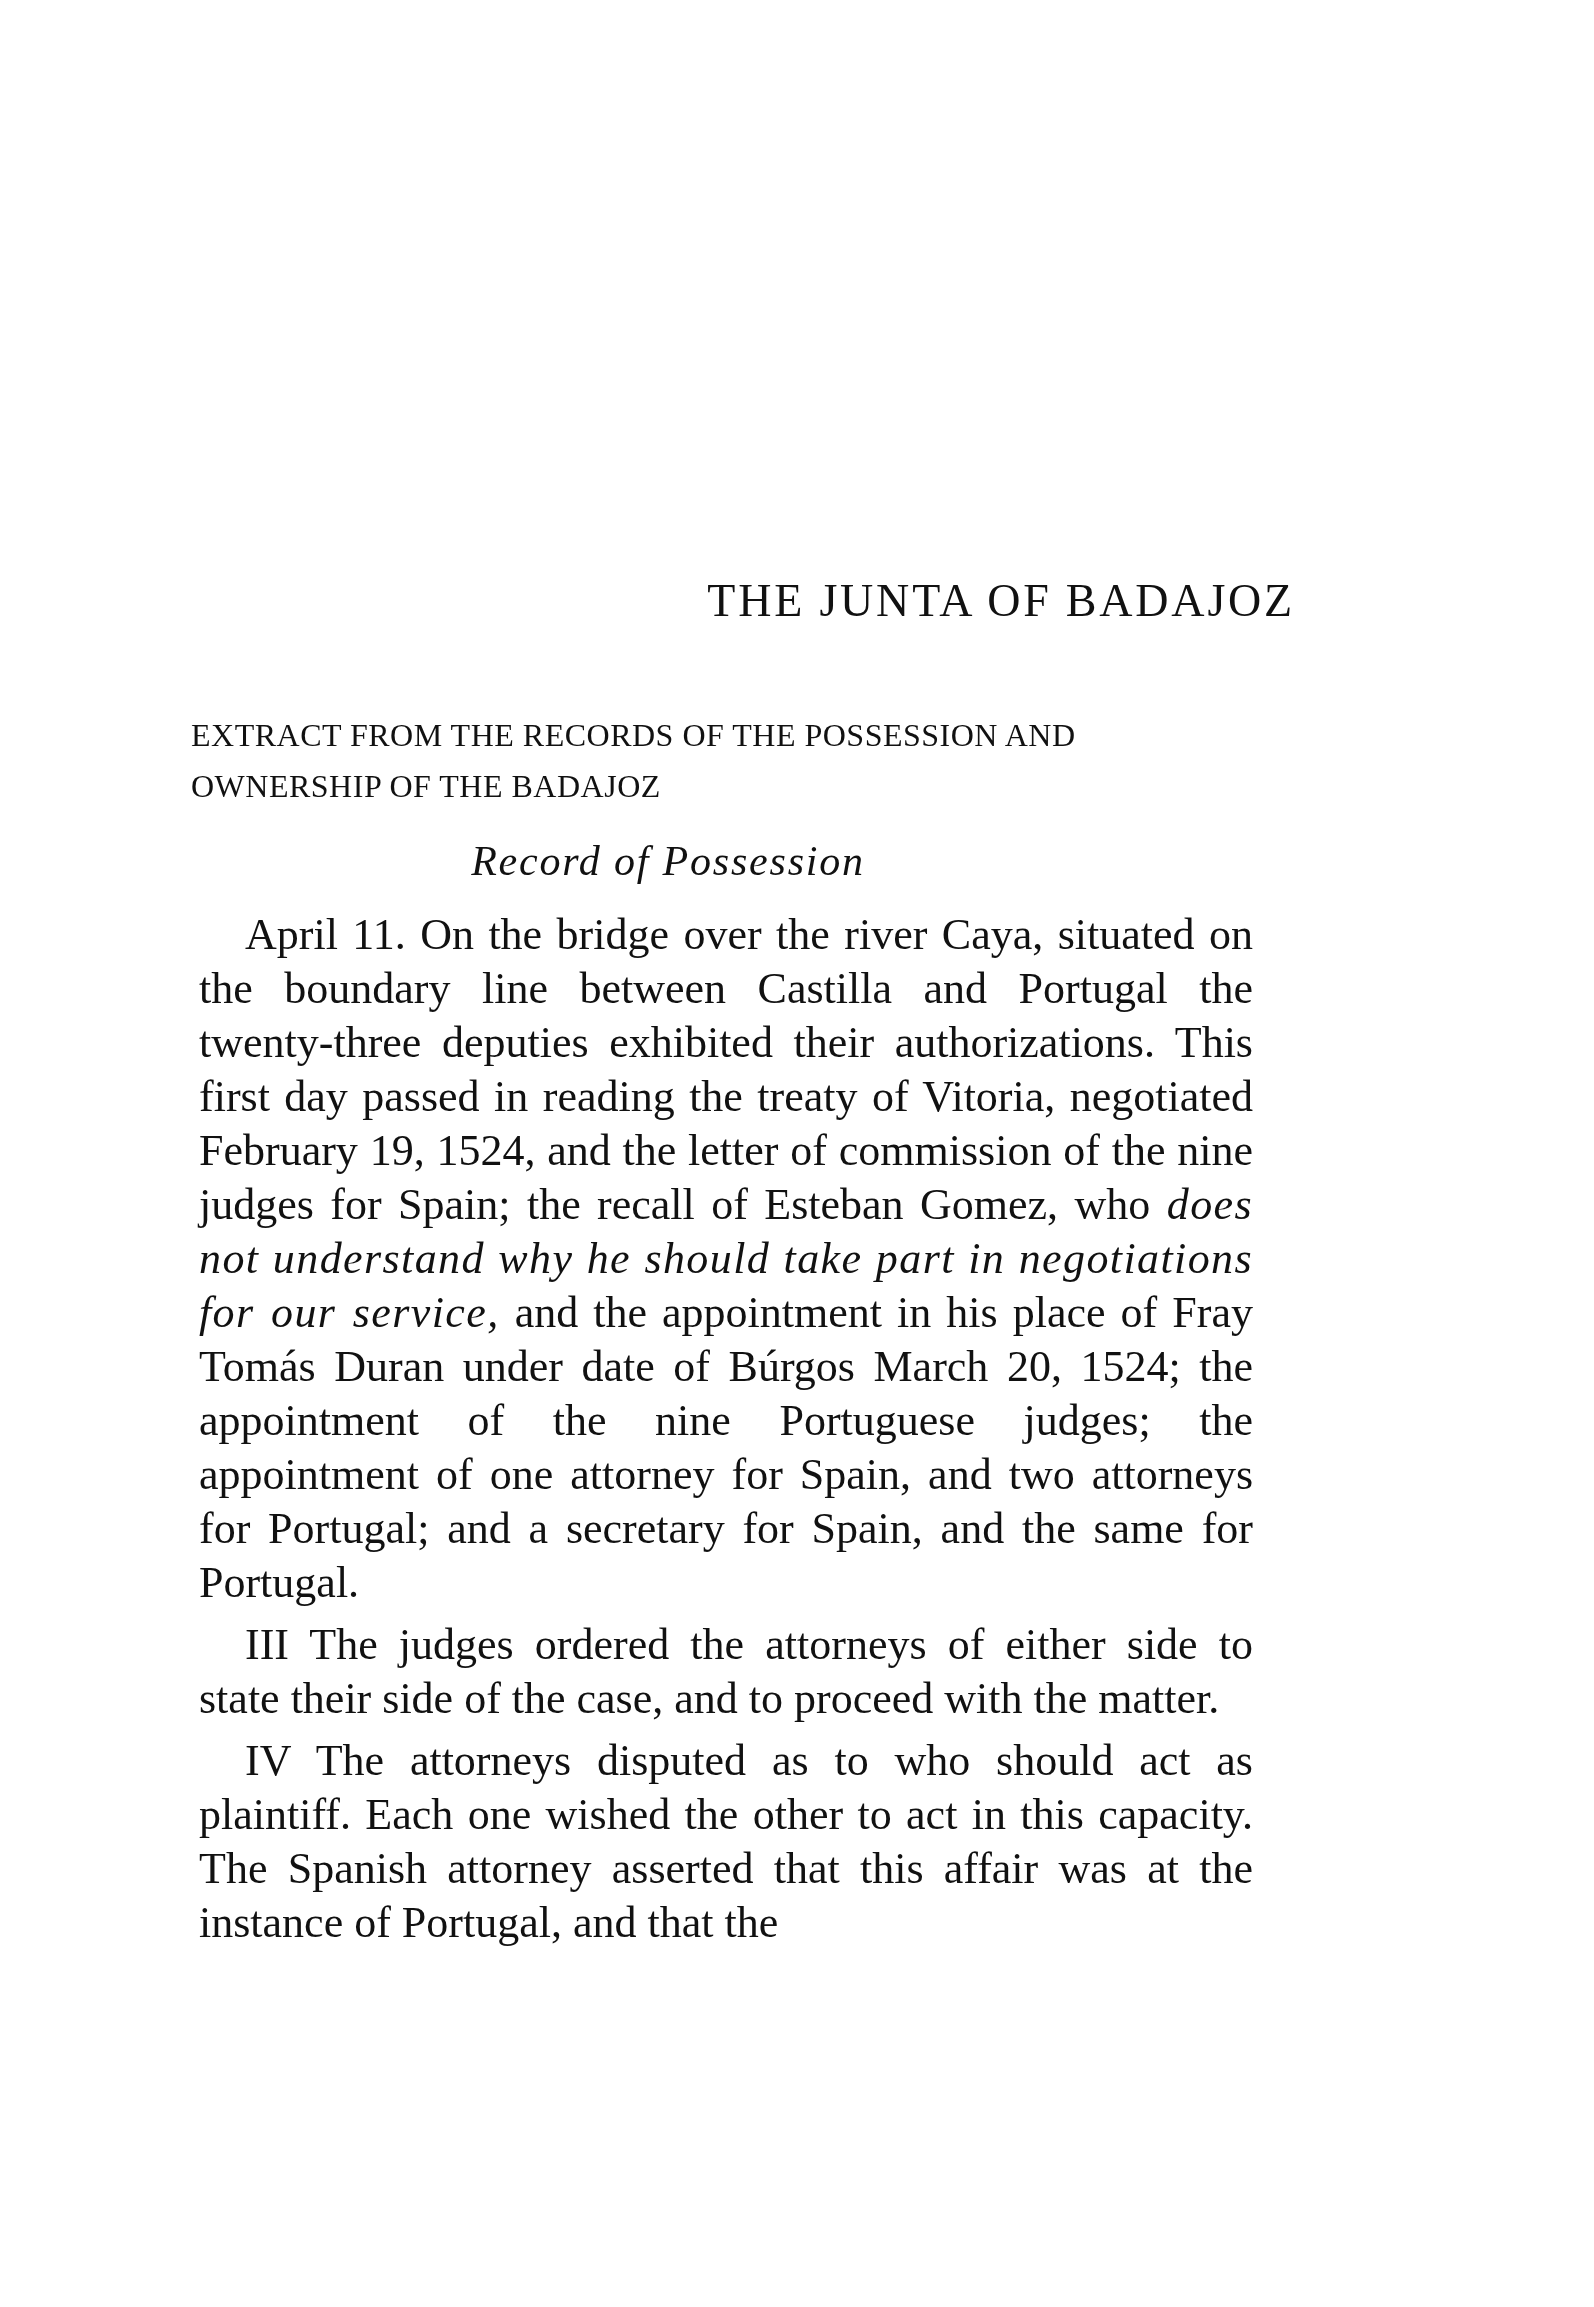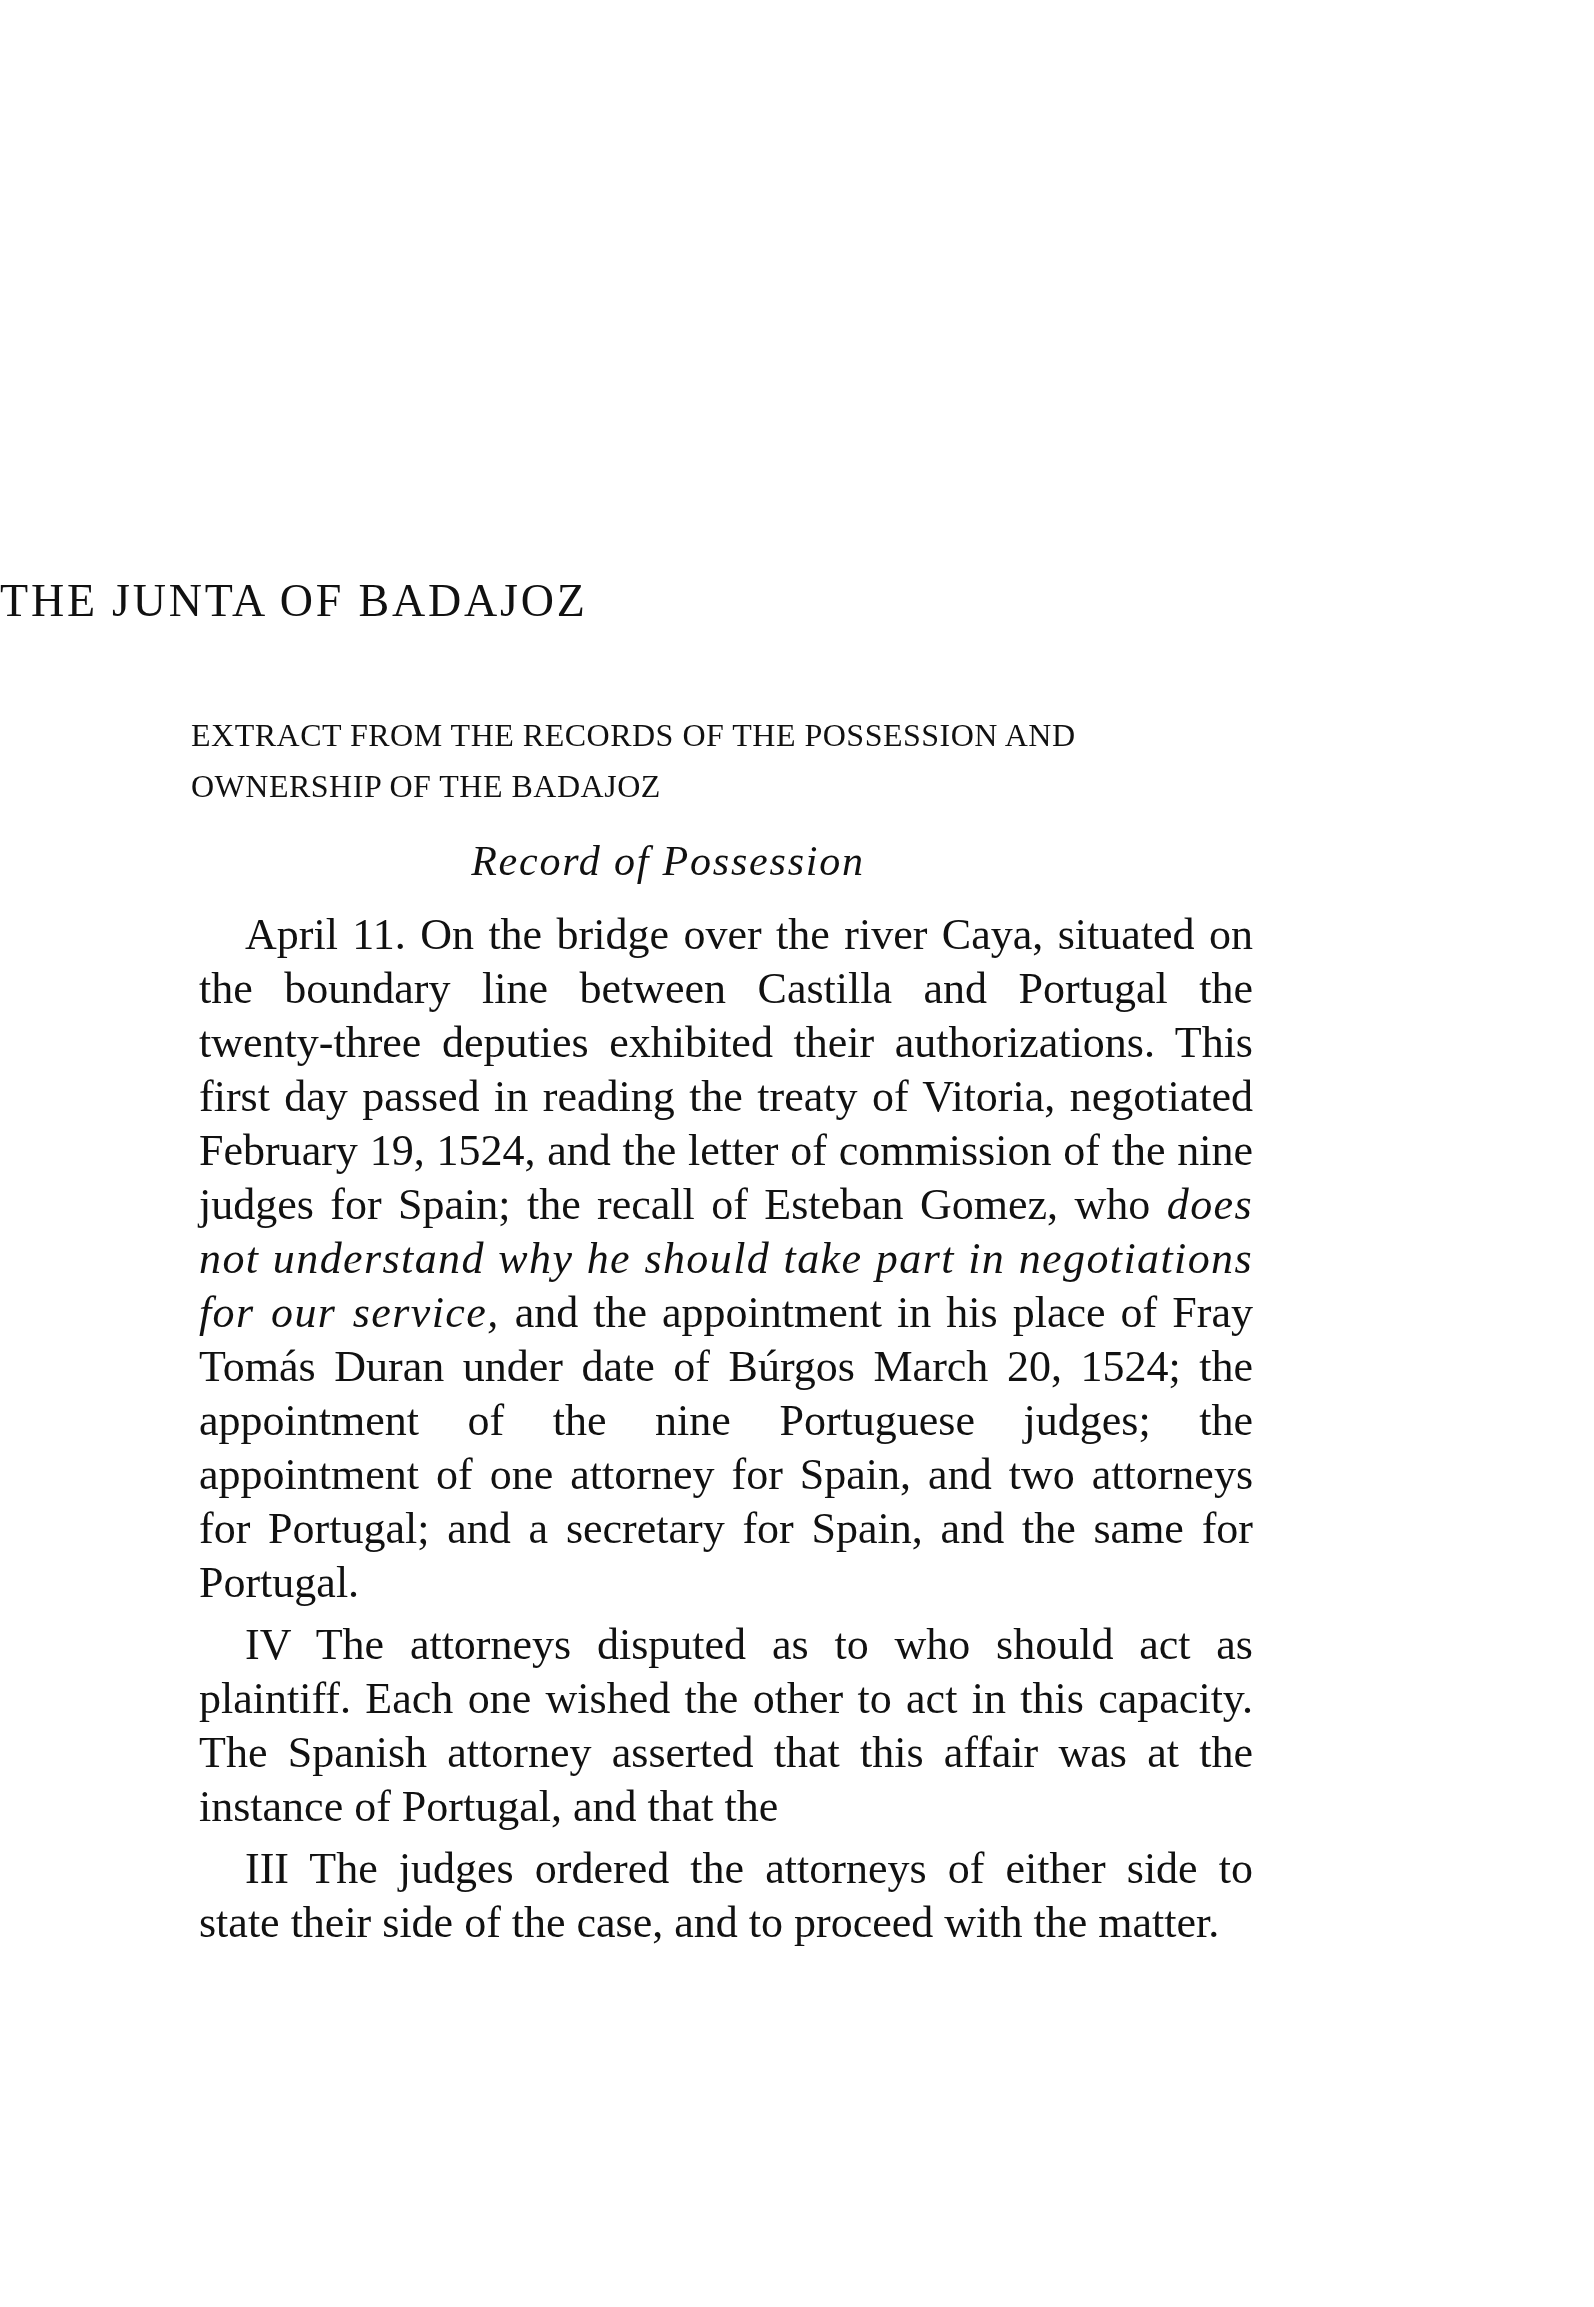--- a/index.html
+++ b/index.html
@@ -1,18 +1,18 @@
 <!DOCTYPE html>
 <html style="font-size:7.4px"><head>
 <meta charset="utf-8">
 <style>
   html, body { margin:0; padding:0; background:#ffffff; }
   body { width:1595px; height:2492px; position:relative; overflow:hidden;
          font-family:"Liberation Serif","DejaVu Serif",serif; color:#111; }
-  .title { position:absolute; top:574px; left:0; width:1295px; text-align:left;
+  .title { position:absolute; top:574px; left:0; width:1295px; text-align:right;
            font-size:46px; letter-spacing:2.8px; }
   .subtitle { position:absolute; left:191px; width:1070px; 
               font-size:32px; letter-spacing:0.5px; }
   .sub1 { top:717px; }
   .sub2 { top:768px; }
   .section { position:absolute; top:837px; left:0; width:1336px; text-align:center;
              font-size:42px; font-style:italic; letter-spacing:1.8px; }
   .body { position:absolute; top:900px; left:191px; width:1070px;
           font-size:44px; line-height:54px; text-align:justify; }
   .body p { margin:8px; text-indent:46px; }
@@ -21,16 +21,16 @@
 </head>
 <body>
 
 <div class="title">THE JUNTA OF BADAJOZ</div>
 <div class="subtitle sub1">EXTRACT FROM THE RECORDS OF THE POSSESSION AND</div>
 <div class="subtitle sub2">OWNERSHIP OF THE BADAJOZ</div>
 <div class="section">Record of Possession</div>
 
 <div class="body">
   <p><span>April 11. On the bridge over the river Caya, situated on the boundary line between Castilla and Portugal the twenty-three deputies exhibited their authorizations. This first day passed in reading the treaty of Vitoria, negotiated February 19, 1524, and the letter of commission of the nine judges for Spain; the recall of Esteban Gomez, who </span><i>does not understand why he should take part in negotiations for our service,</i><span> and the appointment in his place of Fray Tomás Duran under date of Búrgos March 20, 1524; the appointment of the nine Portuguese judges; the appointment of one attorney for Spain, and two attorneys for Portugal; and a secretary for Spain, and the same for Portugal.</span></p>
+  <p>III  The judges ordered the attorneys of either side to state their side of the case, and to proceed with the matter.</p>
   <p>IV  The attorneys disputed as to who should act as plaintiff. Each one wished the other to act in this capacity. The Spanish attorney asserted that this affair was at the instance of Portugal, and that the</p>
-  <p>III  The judges ordered the attorneys of either side to state their side of the case, and to proceed with the matter.</p>
 </div>
 
 
 </body></html>

